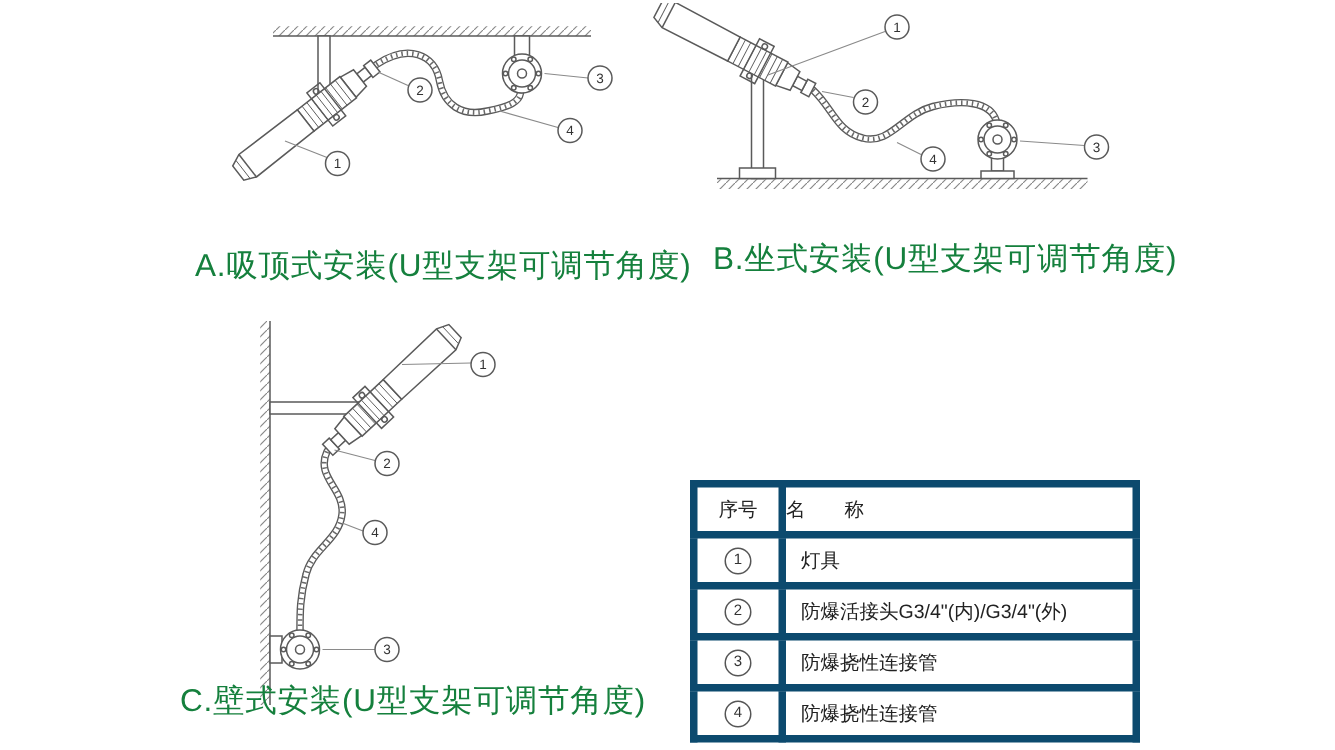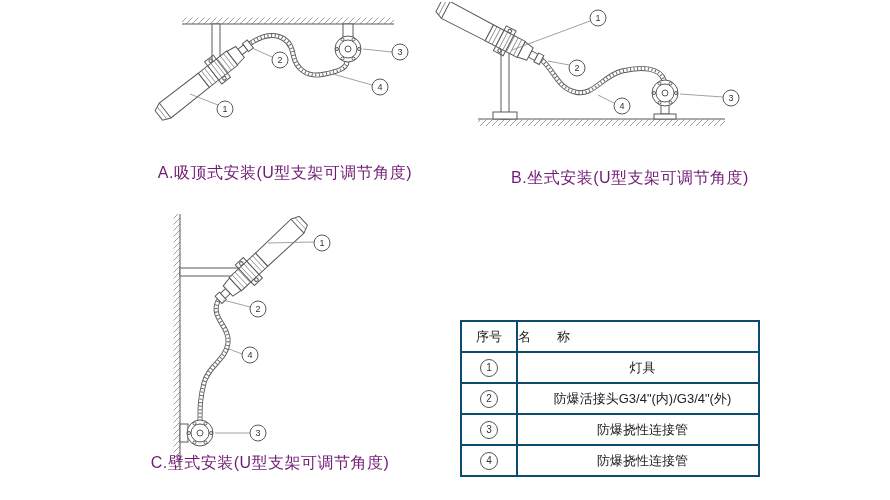--- a/index.html
+++ b/index.html
@@ -2,40 +2,40 @@
 <html><head>
 <meta charset="utf-8">
 <style>
   html,body{margin:0;padding:0;background:#fff;}
   #stage{
     position:relative;width:890px;height:500px;background:#ffffff;
     font-family:"Liberation Sans","DejaVu Sans",sans-serif;overflow:hidden;
   }
   .panel-svg{position:absolute;}
   .caption{
-    position:absolute;text-align:center;font-size:16px;color:#701a75;
+    position:absolute;text-align:center;font-size:21px;color:#15803d;
     letter-spacing:0.5px;white-space:nowrap;
   }
   
   .ln{stroke:#5a5a5a;stroke-width:1;fill:none;}
   .part{stroke:#5a5a5a;stroke-width:1;fill:#ffffff;}
   .partn{stroke:#5a5a5a;stroke-width:1;fill:none;}
   .fins{stroke:#5a5a5a;stroke-width:0.6;fill:none;}
   .tube1{stroke:#5a5a5a;stroke-width:5;fill:none;stroke-linecap:round;}
   .tube2{stroke:#ffffff;stroke-width:3.2;fill:none;stroke-linecap:round;}
   .tube3{stroke:#6a6a6a;stroke-width:3.2;fill:none;stroke-dasharray:1 2.6;}
   .callout circle{fill:#fff;stroke:#5a5a5a;stroke-width:1;}
   .callout line{stroke:#8a8a8a;stroke-width:0.8;}
   .callout text{font-size:9px;fill:#333;text-anchor:middle;font-family:"Liberation Sans","DejaVu Sans",sans-serif;}
   
   #parts-table-wrap{position:absolute;left:460px;top:320px;width:300px;}
   table.parts{border-collapse:collapse;width:100%;font-size:13px;color:#222;}
-  table.parts th,table.parts td{border:2px solid #0c4a6e;height:27px;font-weight:normal;}
+  table.parts th,table.parts td{border:5px solid #0c4a6e;height:27px;font-weight:normal;}
   table.parts .col-idx{width:52px;text-align:center;}
-  table.parts .col-name{text-align:center;padding-left:10px;}
+  table.parts .col-name{text-align:left;padding-left:10px;}
   table.parts th.col-name{text-align:left;padding-left:0;}
   .circle-num{
     display:inline-flex;width:16px;height:16px;border:1px solid #555;border-radius:50%;
     align-items:center;justify-content:center;font-size:10px;color:#333;line-height:1;
   }
 </style>
 </head>
 <body>
 
 <div id="stage">
@@ -176,21 +176,21 @@
       <text x="120" y="150.2">4</text>
     </g>
     <g class="callout">
       <line x1="120" y1="225" x2="85" y2="225"></line>
         <circle cx="128" cy="225" r="8"></circle>
       <text x="128" y="228.2">3</text>
     </g>
   </svg>
 
   <div class="caption" style="left:130px;top:163px;width:310px">A.吸顶式安装(U型支架可调节角度)</div>
-  <div class="caption" style="left:470px;top:168px;width:320px">B.坐式安装(U型支架可调节角度)</div>
+  <div class="caption" style="left:470px;top:158px;width:320px">B.坐式安装(U型支架可调节角度)</div>
   <div class="caption" style="left:120px;top:453px;width:300px">C.壁式安装(U型支架可调节角度)</div>
 
   <div id="parts-table-wrap">
     <table class="parts">
       <thead>
         <tr>
           <th class="col-idx">序号</th>
           <th class="col-name">名　　称</th>
         </tr>
       </thead>

